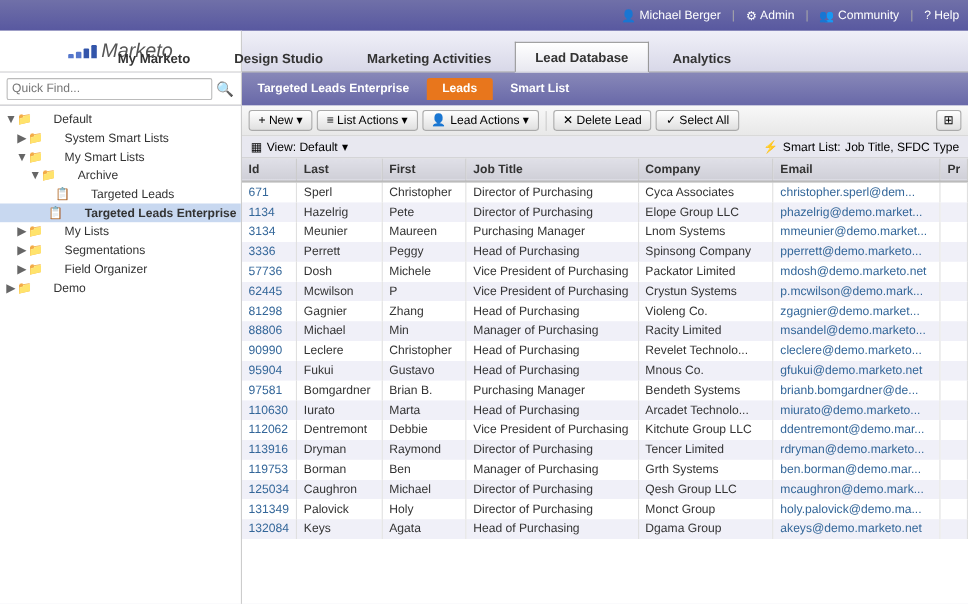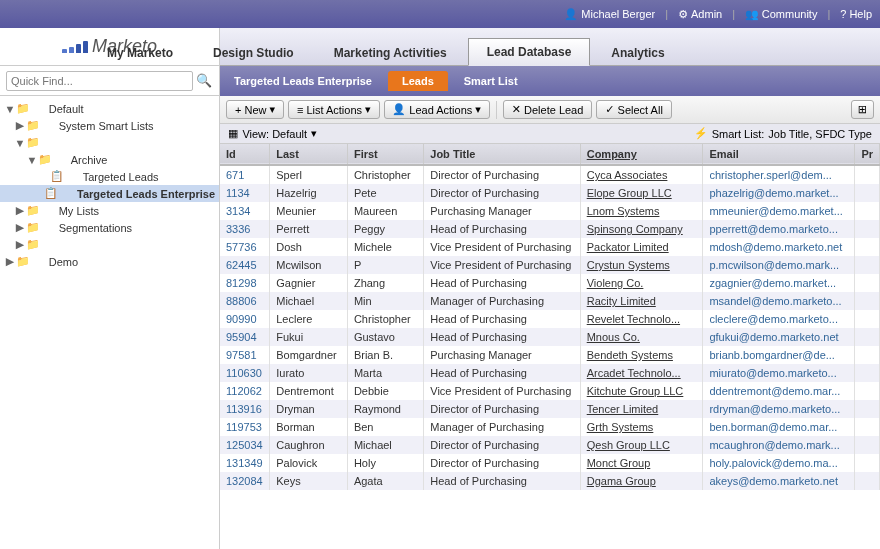--- a/index.html
+++ b/index.html
@@ -264,21 +264,21 @@
     }
     tbody td a, tbody td .link-text {
       color: #336699;
       text-decoration: none;
       cursor: pointer;
     }
     .col-id { width: 50px; }
     .col-last { width: 80px; }
     .col-first { width: 80px; }
     .col-title { width: 160px; }
-    .col-company { width: 130px; text-decoration: underline; }
+    .col-company { width: 130px; }
     .col-email { width: 155px; }
 
     
     #table-container::-webkit-scrollbar { width: 12px; }
     #table-container::-webkit-scrollbar-track { background: #e8e8e8; }
     #table-container::-webkit-scrollbar-thumb { background: #aaa; border-radius: 3px; }
   </style>
 </head>
 <body>
 
@@ -342,20 +342,21 @@
           <span class="label">Default</span>
         </div>
         <div class="tree-item indent1">
           <span class="expander">▶</span>
           <span class="folder-icon">📁</span>
           <span class="label">System Smart Lists</span>
         </div>
         <div class="tree-item indent1">
           <span class="expander">▼</span>
           <span class="folder-icon">📁</span>
+          <span class="label">My Smart Lists</span>
         </div>
         <div class="tree-item indent2">
           <span class="expander">▼</span>
           <span class="folder-icon">📁</span>
           <span class="label">Archive</span>
         </div>
         <div class="tree-item indent3">
           <span class="expander"></span>
           <span class="folder-icon">📋</span>
           <span class="label">Targeted Leads</span>
@@ -371,20 +372,21 @@
           <span class="label">My Lists</span>
         </div>
         <div class="tree-item indent1">
           <span class="expander">▶</span>
           <span class="folder-icon">📁</span>
           <span class="label">Segmentations</span>
         </div>
         <div class="tree-item indent1">
           <span class="expander">▶</span>
           <span class="folder-icon">📁</span>
+          <span class="label">Field Organizer</span>
         </div>
         <div class="tree-item indent0">
           <span class="expander">▶</span>
           <span class="folder-icon">📁</span>
           <span class="label">Demo</span>
         </div>
       </div>
   </div>
 
   <div id="main-content">

